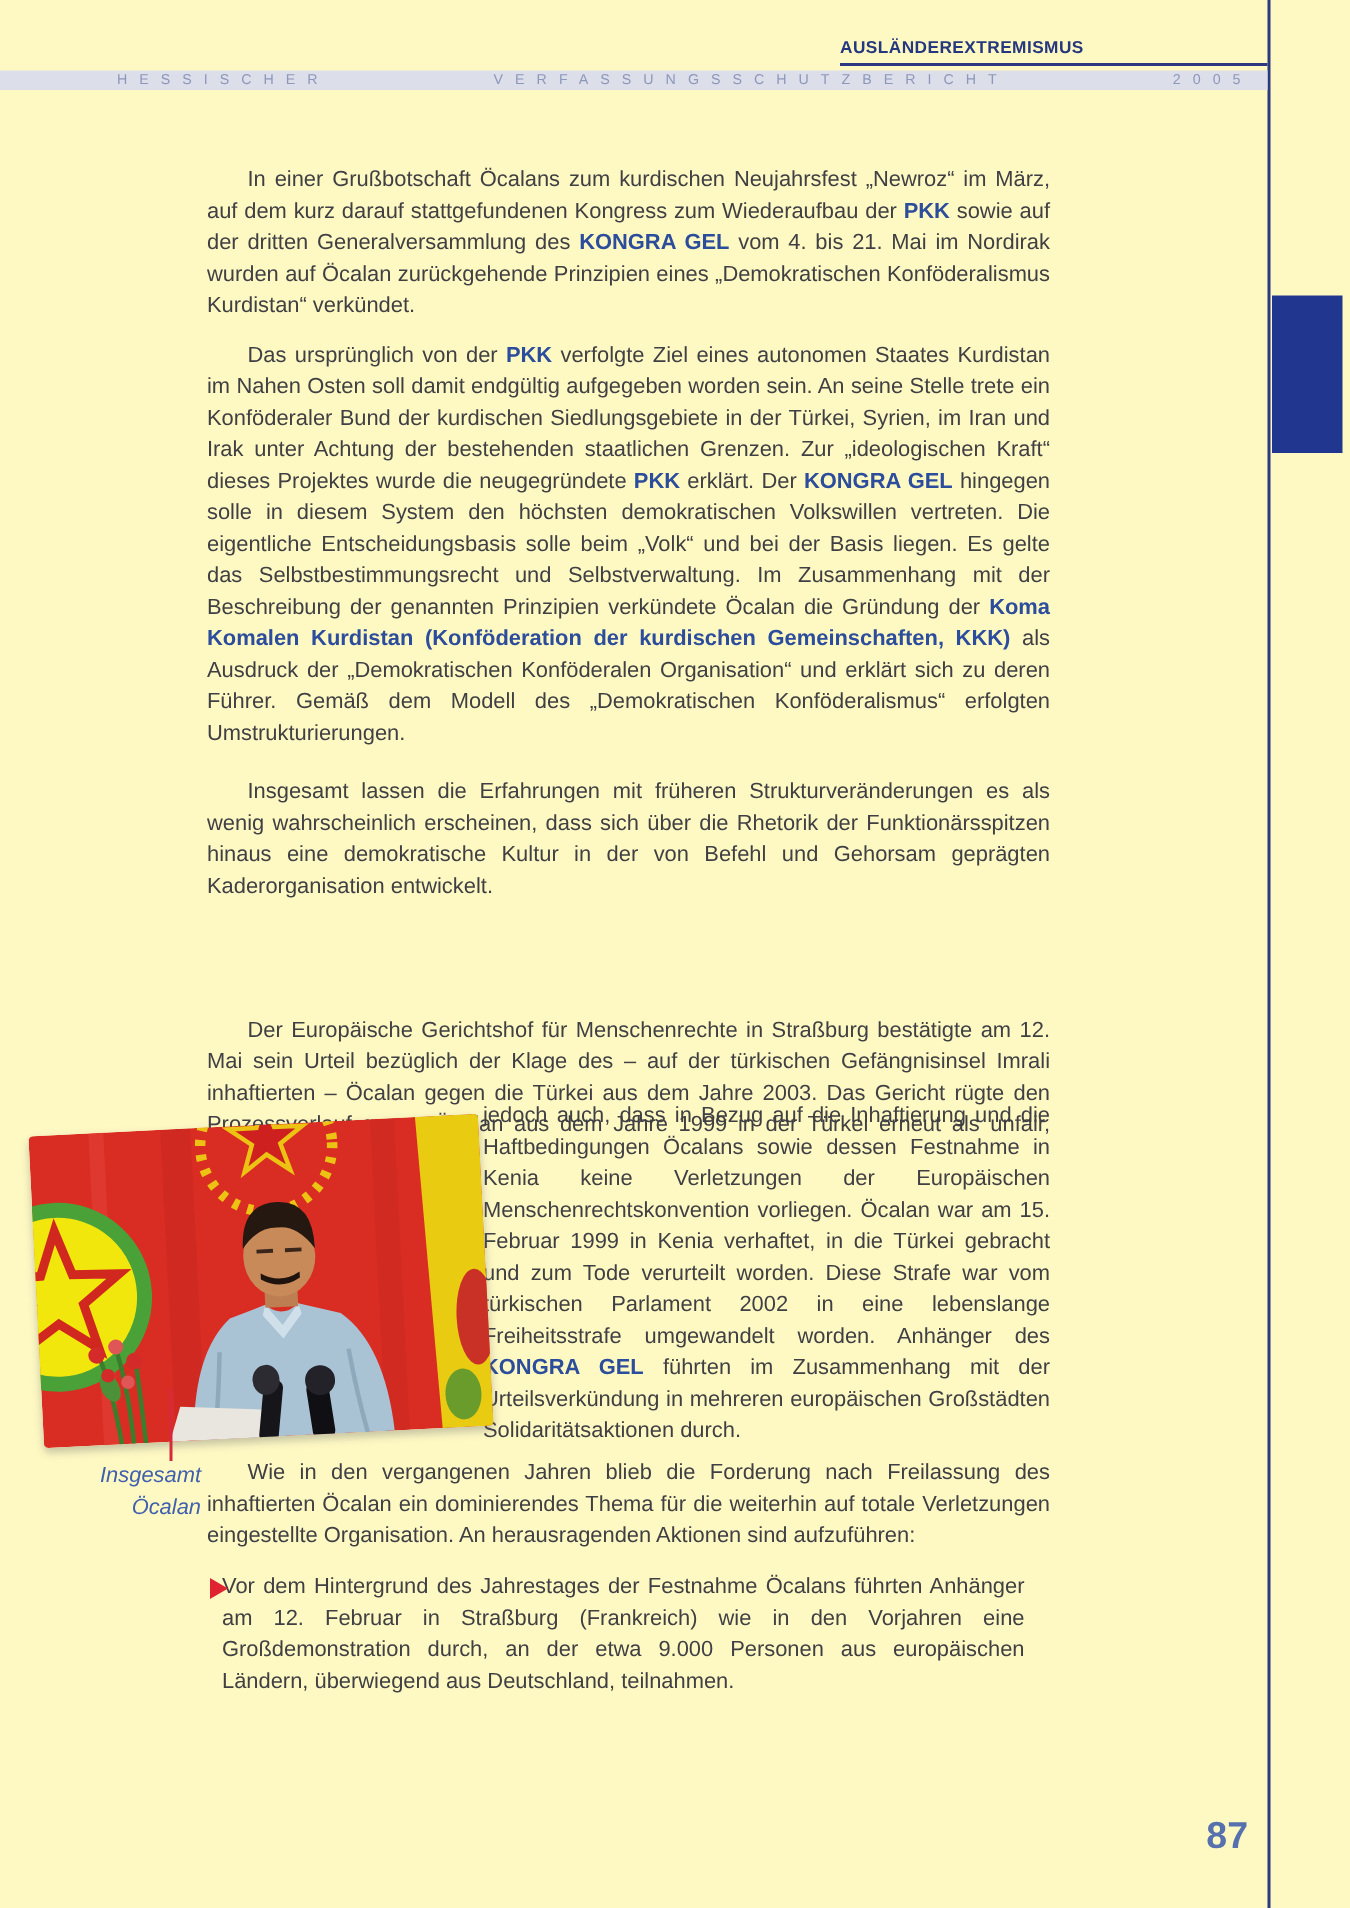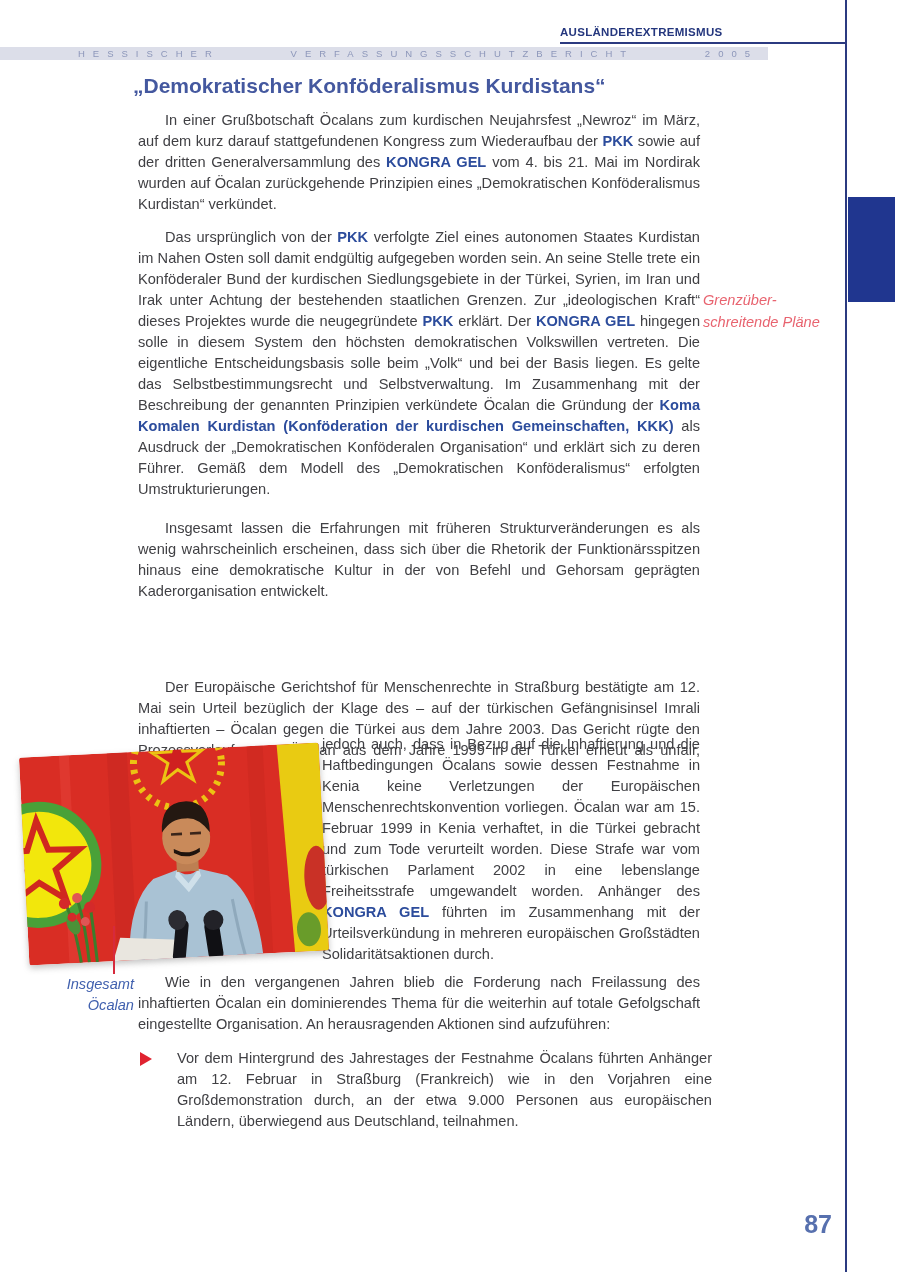--- a/index.html
+++ b/index.html
@@ -6,32 +6,32 @@
   :root{
     --heading_blue:#44589f; --term_blue:#2c4c9c; --label_blue:#25377e;
     --bar_bg:#dcdee9; --bar_text:#8d97ba; --rule_blue:#2b3a80;
     --box_blue:#20368f; --note_red:#e8636f; --bullet_red:#e02330;
     --caption_blue:#4060ae; --leader_red:#d62a3c; --body_text:#404044;
     --page_num_blue:#5770ae;
   }
   *{margin:0;padding:0;box-sizing:border-box;}
   html,body{background:#888;}
   .page{
-    position:relative;width:900px;height:1272px;background:#ffffff;
+    position:relative;width:900px;height:1272px;background:#fef9c3;
     margin:0 auto;overflow:hidden;
     font-family:"Liberation Sans",sans-serif;color:var(--body_text);
   }
   .vrule{position:absolute;left:845px;top:0;width:2px;height:1272px;background:var(--rule_blue);}
   .section-label{
     position:absolute;left:560px;top:26px;font-size:11.5px;font-weight:bold;
     letter-spacing:.3px;color:var(--label_blue);
   }
   .section-underline{position:absolute;left:560px;top:42px;width:285px;height:1.5px;background:var(--rule_blue);}
   .title-bar{
-    position:absolute;left:0;top:47px;width:768px;height:13px;background:var(--bar_bg);
+    position:absolute;left:0;top:47px;width:845px;height:13px;background:var(--bar_bg);
     display:flex;justify-content:space-between;align-items:center;
     padding:0 10px 0 78px;font-size:9.5px;color:var(--bar_text);
   }
   .title-bar span{letter-spacing:8px;white-space:nowrap;}
   .bluebox{position:absolute;left:848px;top:197px;width:47px;height:105px;background:var(--box_blue);}
   .h1{
     position:absolute;left:133px;top:74px;width:600px;
     font-size:21px;font-weight:bold;color:var(--heading_blue);
   }
   .h2{
@@ -63,21 +63,21 @@
     position:absolute;left:30px;top:974px;width:104px;text-align:right;
     font-size:14.6px;line-height:21px;font-style:italic;color:var(--caption_blue);
   }
   .bullet{position:absolute;left:140px;width:560px;}
   .bullet .tri{
     position:absolute;left:0;top:4px;width:0;height:0;
     border-left:12px solid var(--bullet_red);
     border-top:7px solid transparent;border-bottom:7px solid transparent;
   }
   .bullet .btext{
-    margin-left:37px;width:535px;font-size:14.6px;line-height:21px;
+    margin-left:8px;width:535px;font-size:14.6px;line-height:21px;
     text-align:justify;color:var(--body_text);
   }
   .b1{top:1048px;} .b2{top:1146px;}
   .pagenum{
     position:absolute;left:760px;top:1210px;width:72px;text-align:right;
     font-size:25px;font-weight:bold;color:var(--page_num_blue);
   }
 </style>
 </head>
 <body>
@@ -90,29 +90,24 @@
   <div class="section-underline"></div>
 
   <div class="title-bar">
     <span>HESSISCHER</span>
     <span>VERFASSUNGSSCHUTZBERICHT</span>
     <span>2005</span>
   </div>
 
   <div class="bluebox"></div>
 
-  <h1 class="h1">„Demokratischer Konföderalismus Kurdistans“</h1>
 
   <div class="para p1 indent"><span>In einer Grußbotschaft Öcalans zum kurdischen Neujahrsfest „Newroz“ im März, auf dem kurz darauf stattgefundenen Kongress zum Wiederaufbau der </span><span class="em">PKK</span><span> sowie auf der dritten Generalversammlung des </span><span class="em">KONGRA GEL</span><span> vom 4. bis 21. Mai im Nordirak wurden auf Öcalan zurückgehende Prinzipien eines „Demokratischen Konföderalismus Kurdistan“ verkündet.</span></div>
   <div class="para p2 indent"><span>Das ursprünglich von der </span><span class="em">PKK</span><span> verfolgte Ziel eines autonomen Staates Kurdistan im Nahen Osten soll damit endgültig aufgegeben worden sein. An seine Stelle trete ein Konföderaler Bund der kurdischen Siedlungsgebiete in der Türkei, Syrien, im Iran und Irak unter Achtung der bestehenden staatlichen Grenzen. Zur „ideologischen Kraft“ dieses Projektes wurde die neugegründete </span><span class="em">PKK</span><span> erklärt. Der </span><span class="em">KONGRA GEL</span><span> hingegen solle in diesem System den höchsten demokratischen Volkswillen vertreten. Die eigentliche Entscheidungsbasis solle beim „Volk“ und bei der Basis liegen. Es gelte das Selbstbestimmungsrecht und Selbstverwaltung. Im Zusammenhang mit der Beschreibung der genannten Prinzipien verkündete Öcalan die Gründung der </span><span class="em">Koma Komalen Kurdistan (Konföderation der kurdischen Gemeinschaften, KKK)</span><span> als Ausdruck der „Demokratischen Konföderalen Organisation“ und erklärt sich zu deren Führer. Gemäß dem Modell des „Demokratischen Konföderalismus“ erfolgten Umstrukturierungen.</span></div>
 
-  <div class="margin-note">
-    <div>Grenzüber-</div>
-    <div>schreitende Pläne</div>
-  </div>
 
   <div class="para p3 indent">Insgesamt lassen die Erfahrungen mit früheren Strukturveränderungen es als wenig wahrscheinlich erscheinen, dass sich über die Rhetorik der Funktionärsspitzen hinaus eine demokratische Kultur in der von Befehl und Gehorsam geprägten Kaderorganisation entwickelt.</div>
 
 
   <div class="para p4a indent">Der Europäische Gerichtshof für Menschenrechte in Straßburg bestätigte am 12. Mai sein Urteil bezüglich der Klage des – auf der türkischen Gefängnisinsel Imrali inhaftierten – Öcalan gegen die Türkei aus dem Jahre 2003. Das Gericht rügte den Prozessverlauf gegen Öcalan aus dem Jahre 1999 in der Türkei erneut als unfair, bestätigte</div>
   <div class="para p4b"><span>jedoch auch, dass in Bezug auf die Inhaftierung und die Haftbedingungen Öcalans sowie dessen Festnahme in Kenia keine Verletzungen der Europäischen Menschenrechtskonvention vorliegen. Öcalan war am 15. Februar 1999 in Kenia verhaftet, in die Türkei gebracht und zum Tode verurteilt worden. Diese Strafe war vom türkischen Parlament 2002 in eine lebenslange Freiheitsstrafe umgewandelt worden. Anhänger des </span><span class="em">KONGRA GEL</span><span> führten im Zusammenhang mit der Urteilsverkündung in mehreren europäischen Großstädten Solidaritätsaktionen durch.</span></div>
 
   <div class="photo">
     <svg viewBox="0 0 300 208" preserveAspectRatio="none">
 
@@ -164,21 +159,21 @@
         <circle cx="63" cy="153" r="5.5" fill="#d42a2a"></circle>
         <circle cx="45" cy="162" r="4.5" fill="#d42a2a"></circle>
         <circle cx="58" cy="167" r="4.5" fill="#e05555"></circle>
       </g>
     </svg>
   </div>
 
   <div class="leader"></div>
   <div class="caption">Insgesamt Öcalan</div>
 
-  <div class="para p5 indent">Wie in den vergangenen Jahren blieb die Forderung nach Freilassung des inhaftierten Öcalan ein dominierendes Thema für die weiterhin auf totale Gefolgschaft eingestellte Organisation. An herausragenden Aktionen sind aufzuführen:</div>
+  <div class="para p5 indent">Wie in den vergangenen Jahren blieb die Forderung nach Freilassung des inhaftierten Öcalan ein dominierendes Thema für die weiterhin auf totale Verletzungen eingestellte Organisation. An herausragenden Aktionen sind aufzuführen:</div>
 
   <div class="bullet b1">
     <span class="tri"></span>
     <div class="btext">Vor dem Hintergrund des Jahrestages der Festnahme Öcalans führten Anhänger am 12. Februar in Straßburg (Frankreich) wie in den Vorjahren eine Großdemonstration durch, an der etwa 9.000 Personen aus europäischen Ländern, überwiegend aus Deutschland, teilnahmen.</div>
   </div>
 
 
   <div class="pagenum">87</div>
 
 </div>

